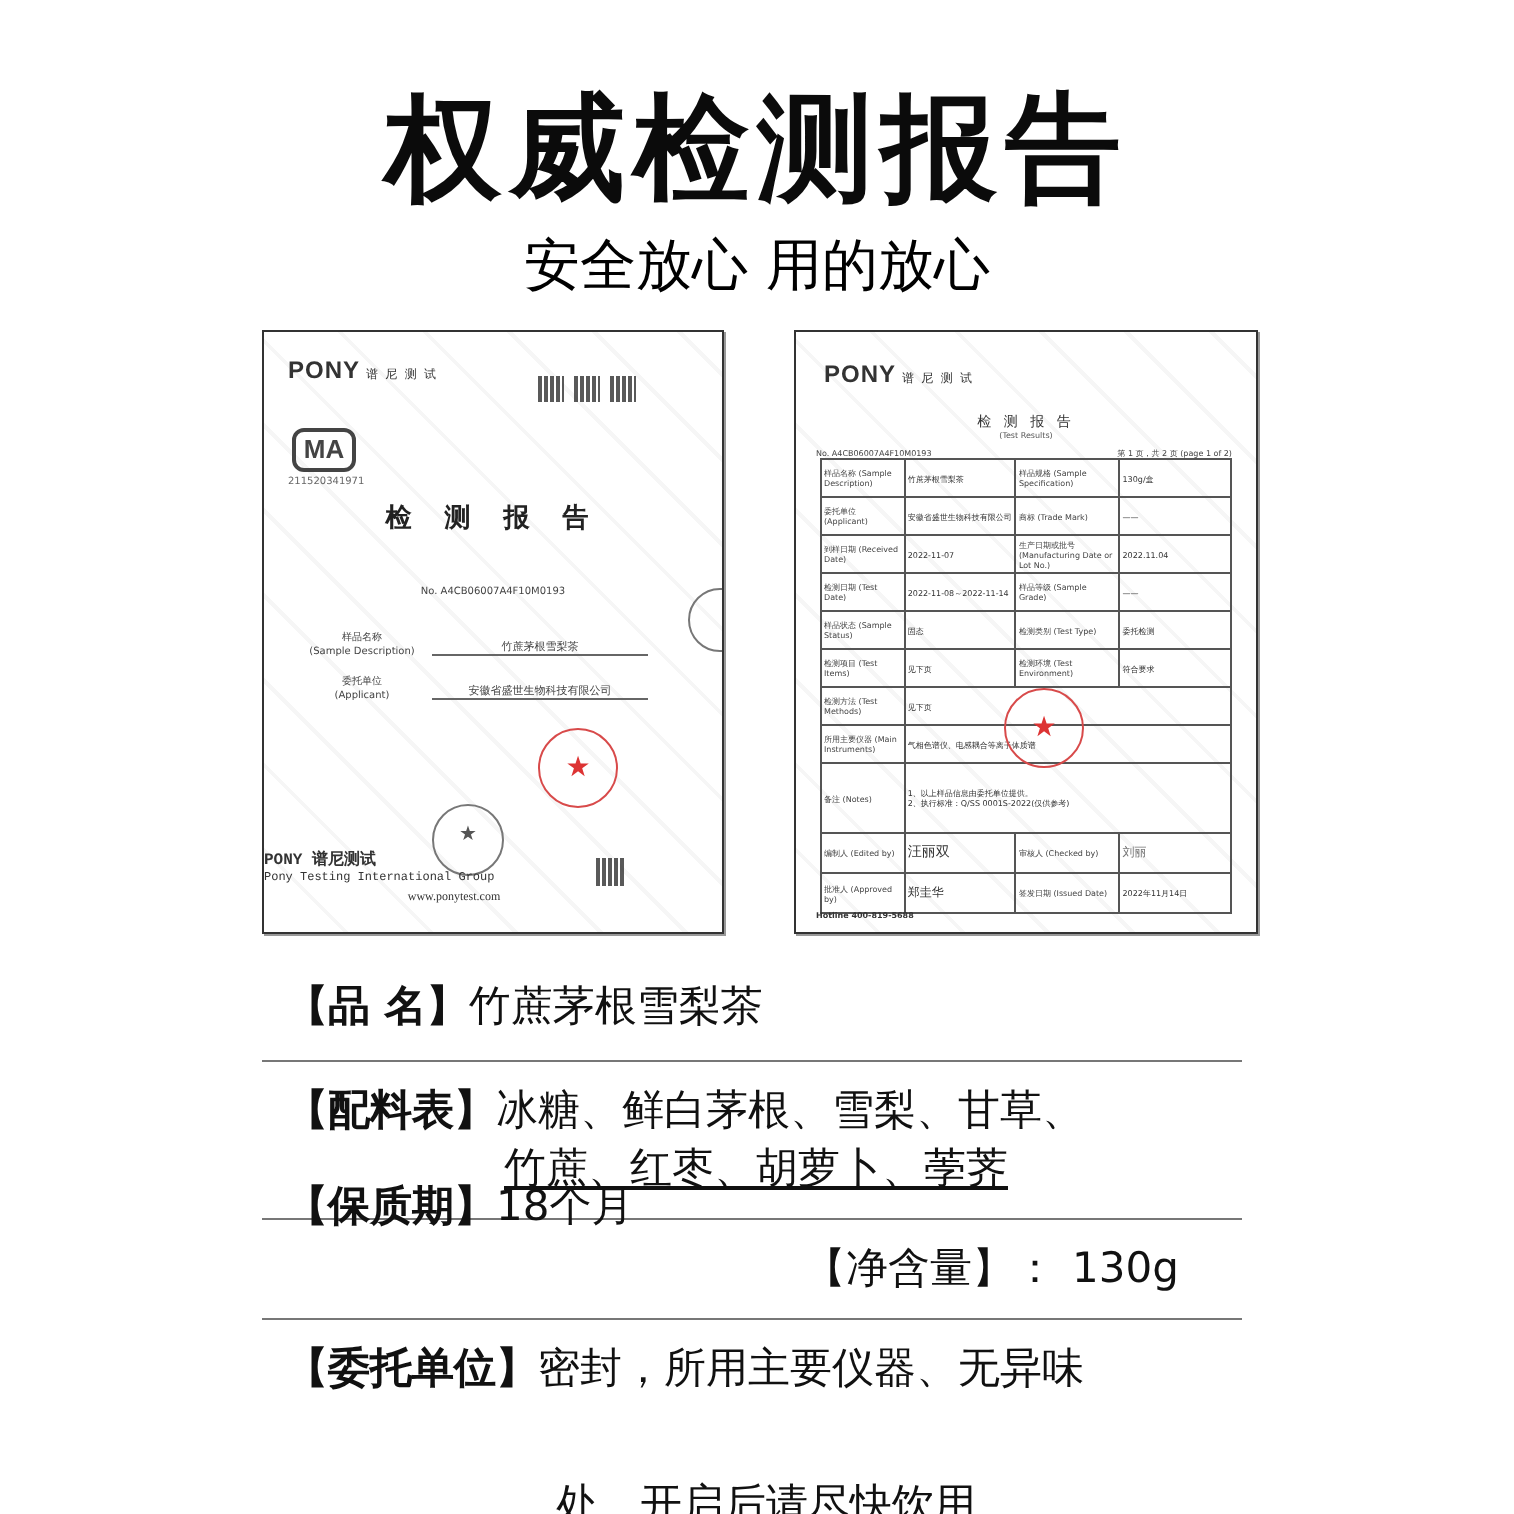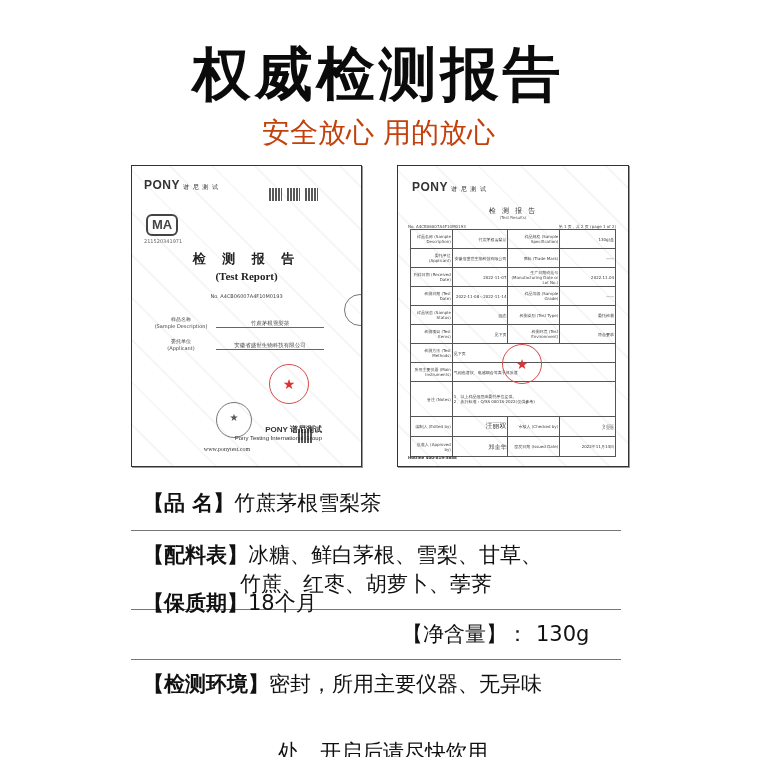--- a/index.html
+++ b/index.html
@@ -1,47 +1,47 @@
 <!DOCTYPE html>
 <html><head>
 <meta charset="utf-8">
 <style>
   html,body{margin:0;padding:0;background:#fff;}
   body{width:757px;height:757px;position:relative;overflow:hidden;font-family:"DejaVu Sans","Liberation Sans",sans-serif;color:#111;}
   .title{position:absolute;left:0;width:757px;top:42px;text-align:center;font-size:58px;font-weight:bold;letter-spacing:4px;line-height:64px;color:#0b0b0b;}
-  .subtitle{position:absolute;left:0;width:757px;top:116px;text-align:center;font-size:28px;line-height:34px;color:#c2410c;}
+  .subtitle{position:absolute;left:0;width:757px;top:116px;text-align:center;font-size:28px;line-height:34px;color:#000000;}
   .doc{position:absolute;background:#fff;border:1.5px solid #333;box-shadow:1px 1px 0 #999;overflow:hidden;}
   .doc1{left:131px;top:165px;width:229px;height:300px;}
   .doc2{left:397px;top:165px;width:230px;height:300px;}
   .wm{position:absolute;inset:0;background:repeating-linear-gradient(45deg,rgba(0,0,0,0) 0 28px,rgba(0,0,0,0.035) 28px 30px);}
   .pony{position:absolute;font-family:"Liberation Sans",sans-serif;font-weight:bold;font-size:12px;letter-spacing:0.5px;color:#333;}
   .pony small{font-size:6px;font-weight:normal;margin-left:3px;letter-spacing:1px;}
   .qr{position:absolute;width:13px;height:13px;background:
      repeating-linear-gradient(90deg,#222 0 2px,#fff 2px 3px),#222;opacity:.75;}
   .ma{position:absolute;left:14px;top:48px;width:28px;height:18px;border:2px solid #444;border-radius:6px;font-family:"Liberation Sans",sans-serif;font-size:13px;line-height:18px;text-align:center;color:#444;font-weight:bold;}
   .ma-num{position:absolute;left:12px;top:72px;font-size:5px;color:#666;}
   .d1-title{position:absolute;left:0;width:229px;top:84px;text-align:center;font-family:"DejaVu Serif",serif;font-size:13px;font-weight:bold;letter-spacing:6px;color:#222;}
   .d1-en{position:absolute;left:0;width:229px;top:104px;text-align:center;font-family:"Liberation Serif",serif;font-size:11px;font-weight:bold;color:#222;}
   .d1-no{position:absolute;left:0;width:229px;top:127px;text-align:center;font-size:5px;color:#444;}
   .field{position:absolute;left:18px;width:180px;font-size:5px;color:#444;}
   .field .lbl{display:inline-block;width:62px;text-align:center;line-height:7px;}
   .field .val{position:absolute;left:66px;top:4px;width:108px;border-bottom:1px solid #666;text-align:center;font-size:5.5px;}
   .stamp{position:absolute;border-radius:50%;}
   .stamp-red{border:1.5px solid #d84a4a;color:#d33;text-align:center;}
   .stamp-gray{border:1.5px solid #777;color:#555;text-align:center;}
-  .d1-foot{position:absolute;left:0;width:190px;top:258px;text-align:right;font-family:Liberation Sans, sans-serif;font-size:6px;color:#333;}
+  .d1-foot{position:absolute;left:0;width:190px;top:258px;text-align:left;font-family:Liberation Mono, monospace;font-size:6px;color:#333;}
   .d1-foot b{font-size:8px;}
   .d1-url{position:absolute;left:0;width:190px;top:280px;text-align:center;font-family:"Liberation Serif",serif;font-size:6px;color:#333;}
   
   .d2-title{position:absolute;left:0;width:230px;top:40px;text-align:center;font-size:7px;color:#333;letter-spacing:2px;}
   .d2-sub{position:absolute;left:0;width:230px;top:49px;text-align:center;font-size:4px;color:#555;}
   .d2-no{position:absolute;left:10px;top:58px;font-size:4px;color:#444;}
   .d2-page{position:absolute;right:12px;top:58px;font-size:4px;color:#444;}
   table.res{position:absolute;left:12px;top:63px;width:206px;border-collapse:collapse;font-size:4px;color:#333;}
-  table.res td{border:0.8px solid #555;text-align:right;vertical-align:middle;padding:0 1px;line-height:5px;}
+  table.res td{border:0.8px solid #555;text-align:left;vertical-align:middle;padding:0 1px;line-height:5px;}
   table.res td.l{color:#444;}
   .d2-hot{position:absolute;left:10px;top:289px;font-size:4px;font-weight:bold;color:#333;}
   .side-note{position:absolute;left:628px;top:270px;width:12px;height:56px;font-size:5px;color:#666;writing-mode:vertical-rl;}
   
   .row{position:absolute;left:143px;font-size:21px;line-height:26px;color:#111;}
   .row .k{display:inline-block;font-weight:bold;}
   .divider{position:absolute;left:131px;width:490px;height:0;border-top:1.2px solid #777;}
   .indent{position:absolute;font-size:21px;line-height:26px;color:#111;}
 </style>
 </head>
@@ -52,21 +52,20 @@
 
 <div class="doc doc1">
   <div class="wm"></div>
   <div class="pony" style="left:12px;top:12px;"><span>PONY</span><small>谱 尼 测 试</small></div>
   <div class="qr" style="left:137px;top:22px;"></div>
   <div class="qr" style="left:155px;top:22px;"></div>
   <div class="qr" style="left:173px;top:22px;"></div>
   <div class="ma">MA</div>
   <div class="ma-num">211520341971</div>
   <div class="d1-title">检 测 报 告</div>
-  <div class="d1-en">(Test Report)</div>
   <div class="d1-no">No. A4CB06007A4F10M0193</div>
 
   <div class="field" style="top:150px;">
     <span class="lbl"><span>样品名称</span><br><span>(Sample Description)</span></span>
     <span class="val">竹蔗茅根雪梨茶</span>
   </div>
   <div class="field" style="top:172px;">
     <span class="lbl"><span>委托单位</span><br><span>(Applicant)</span></span>
     <span class="val">安徽省盛世生物科技有限公司</span>
   </div>
@@ -163,27 +162,27 @@
 <div class="side-note"></div>
 
 <div class="row" style="top:490px;">
   <span class="k">【品  名】</span><span>竹蔗茅根雪梨茶</span>
 </div>
 <div class="divider" style="top:530px;"></div>
 
 <div class="row" style="top:542px;">
   <span class="k">【配料表】</span><span>冰糖、鲜白茅根、雪梨、甘草、</span>
 </div>
-<div class="indent" style="left:240px;top:571px;">竹蔗、红枣、胡萝卜、荸荠</div>
+<div class="indent" style="left:252px;top:571px;text-decoration:underline;">竹蔗、红枣、胡萝卜、荸荠</div>
 <div class="divider" style="top:609px;"></div>
 
 <div class="row" style="top:590px;">
   <span class="k">【保质期】</span><span>18个月</span>
 </div>
 <div class="indent" style="left:402px;top:621px;">
   <span>【净含量】：</span><span style="margin-left:8px">130g</span>
 </div>
 <div class="divider" style="top:659px;"></div>
 
 <div class="row" style="top:671px;">
-  <span class="k">【检测环境】</span><span>密封，所用主要仪器、无异味</span>
+  <span class="k">【委托单位】</span><span>密封，所用主要仪器、无异味</span>
 </div>
 <div class="indent" style="left:278px;top:700px;margin-top:39px;">处、开启后请尽快饮用</div>
 
 </body></html>

